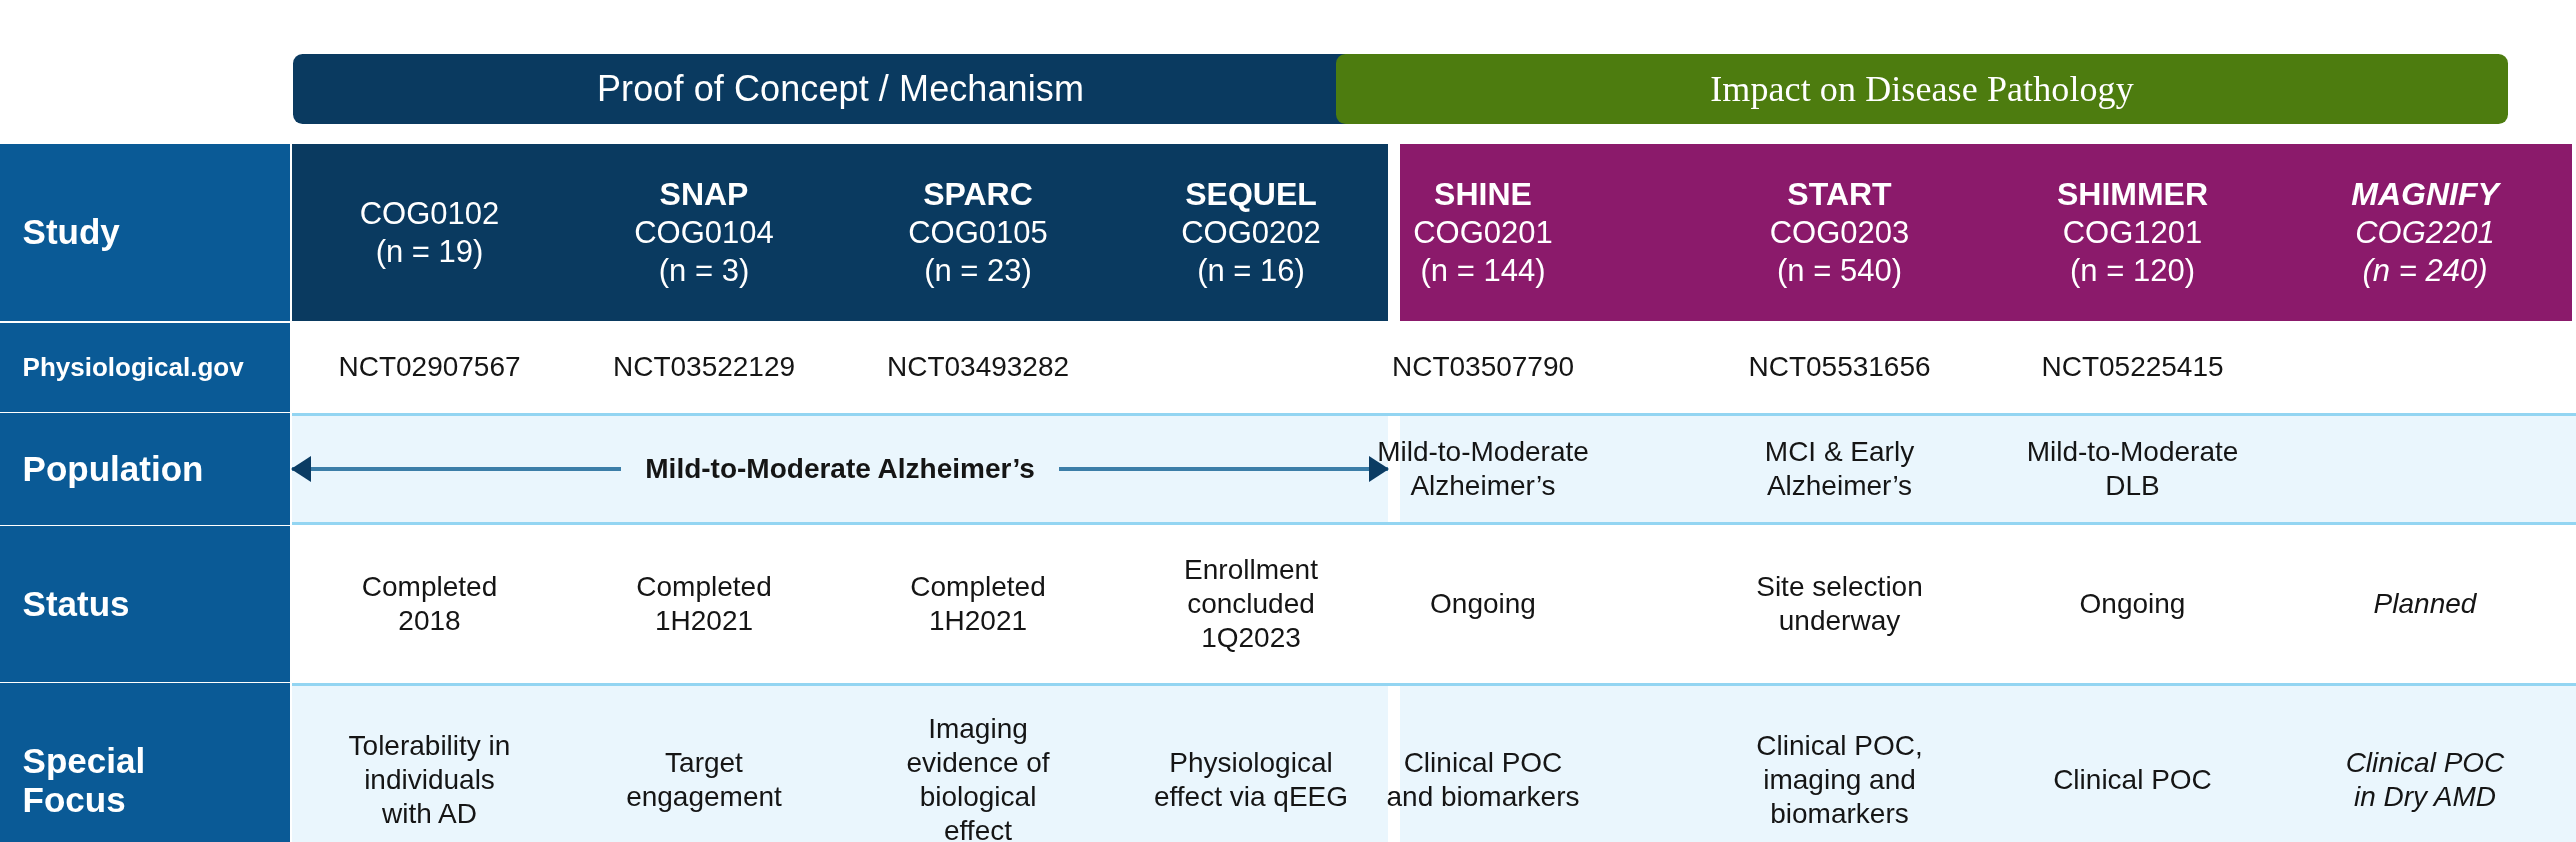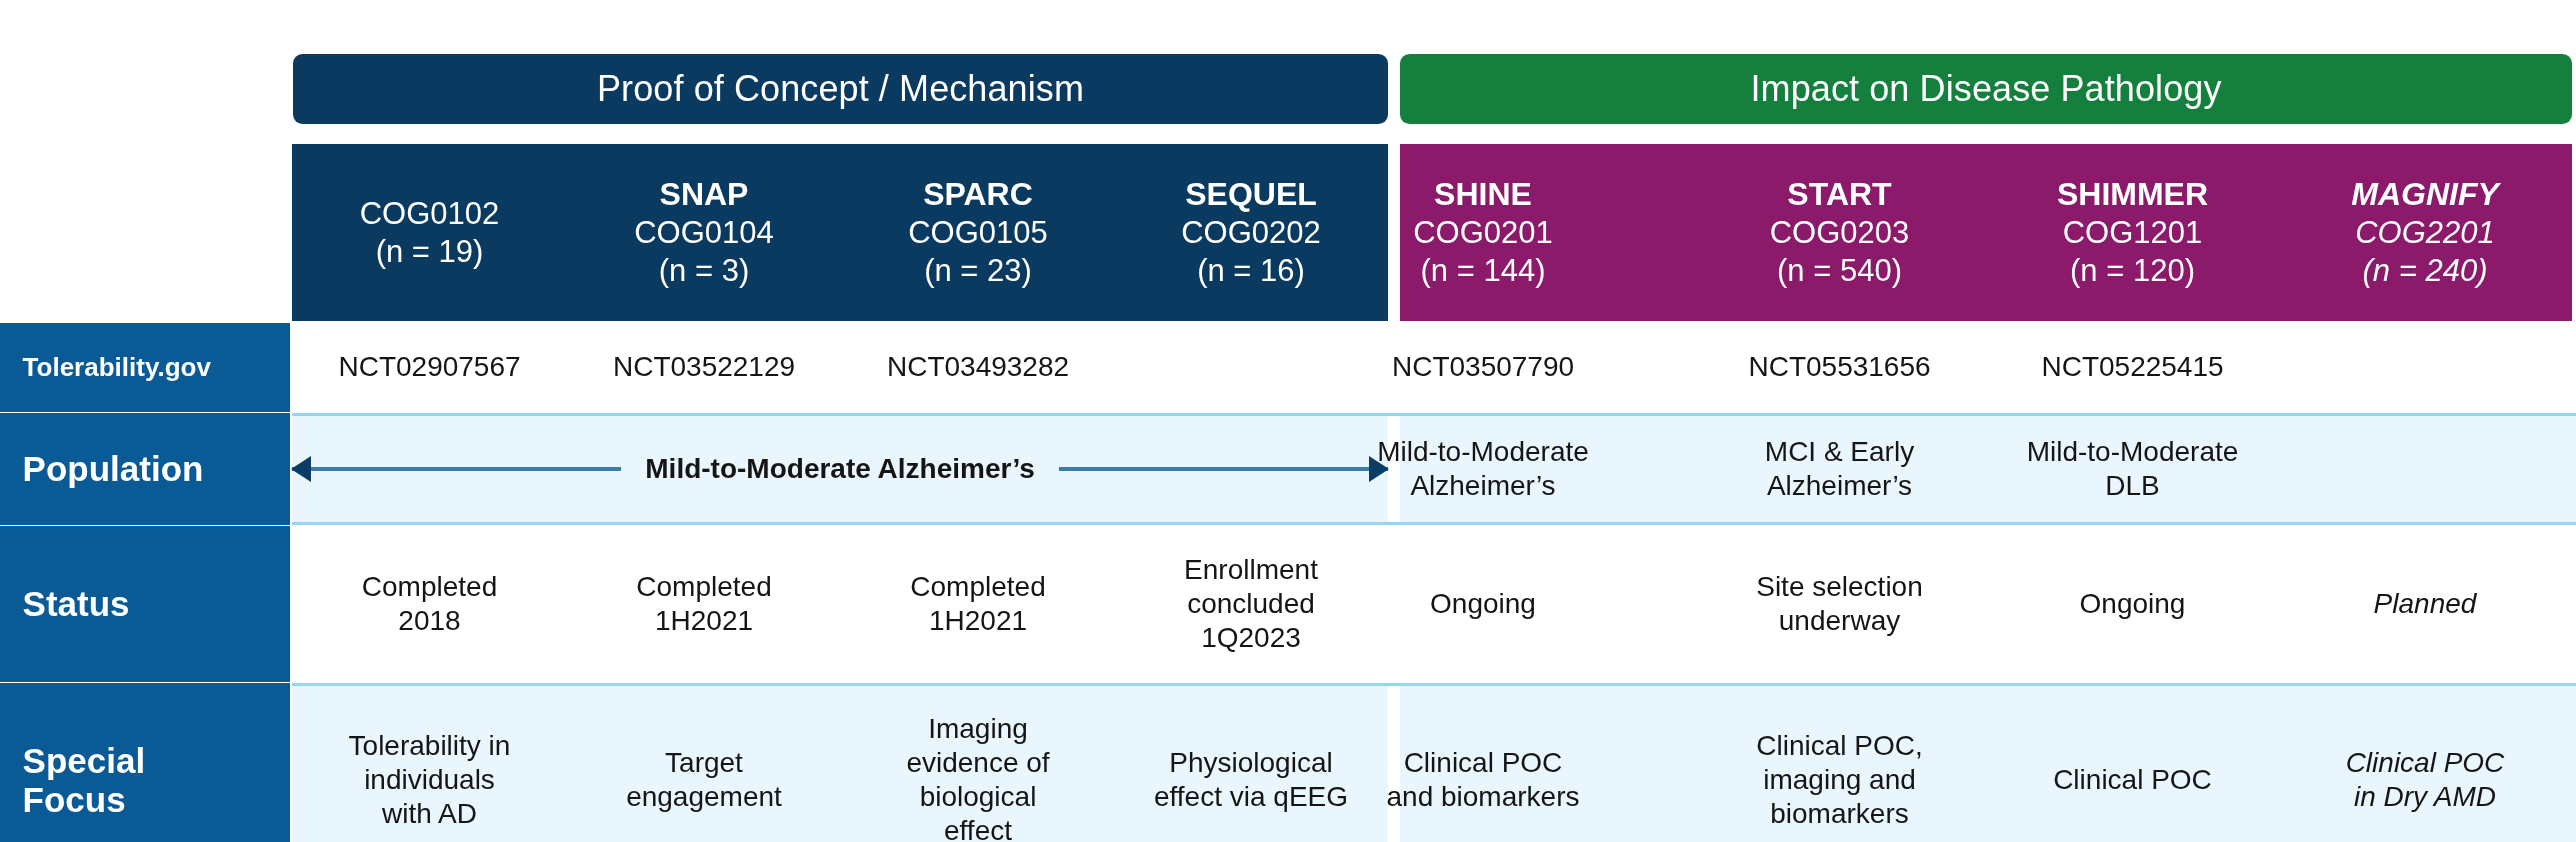--- a/index.html
+++ b/index.html
@@ -39,23 +39,24 @@
     font-size: 36px;
     letter-spacing: 0.1px;
     white-space: nowrap;
   }
   .banner-poc {
     left: 293px;
     width: 1095px;
     background: #0A3A60;
   }
   .banner-impact {
-    left: 1400px;
+    left: 1336px;
     width: 1172px;
-    background: #15803d;
+    background: #4d7c0f;
+    font-family: Liberation Serif, serif;
   }
 
   
   .table {
     position: absolute;
     left: 0;
     top: 102px;
     width: 2576px;
     height: 733px;
   }
@@ -213,20 +214,21 @@
 <div class="page">
 
   <div class="banner-row">
     <div class="banner banner-poc">Proof of Concept / Mechanism</div>
     <div class="banner banner-impact">Impact on Disease Pathology</div>
   </div>
 
   <div class="table">
 
     <div class="row row-study">
+      <div class="label-cell">Study</div>
       <div class="hdr-blue"></div>
       <div class="hdr-magenta"></div>
       <div class="cells">
 
         <div class="cell header c0">
 
           <span class="code">COG0102</span>
           <span class="enroll">(n = 19)</span>
         </div>
 
@@ -269,21 +271,21 @@
         <div class="cell header c7">
           <span class="acronym">MAGNIFY</span>
           <span class="code">COG2201</span>
           <span class="enroll">(n = 240)</span>
         </div>
 
       </div>
     </div>
 
     <div class="row row-ctgov">
-      <div class="label-cell small">Tolerability.gov</div>
+      <div class="label-cell small">Physiological.gov</div>
       <div class="band"></div>
       <div class="cells">
         <div class="cell body c0">
             <span class="ln">NCT02907567</span>
           </div>
         <div class="cell body c1">
             <span class="ln">NCT03522129</span>
           </div>
         <div class="cell body c2">
             <span class="ln">NCT03493282</span>

